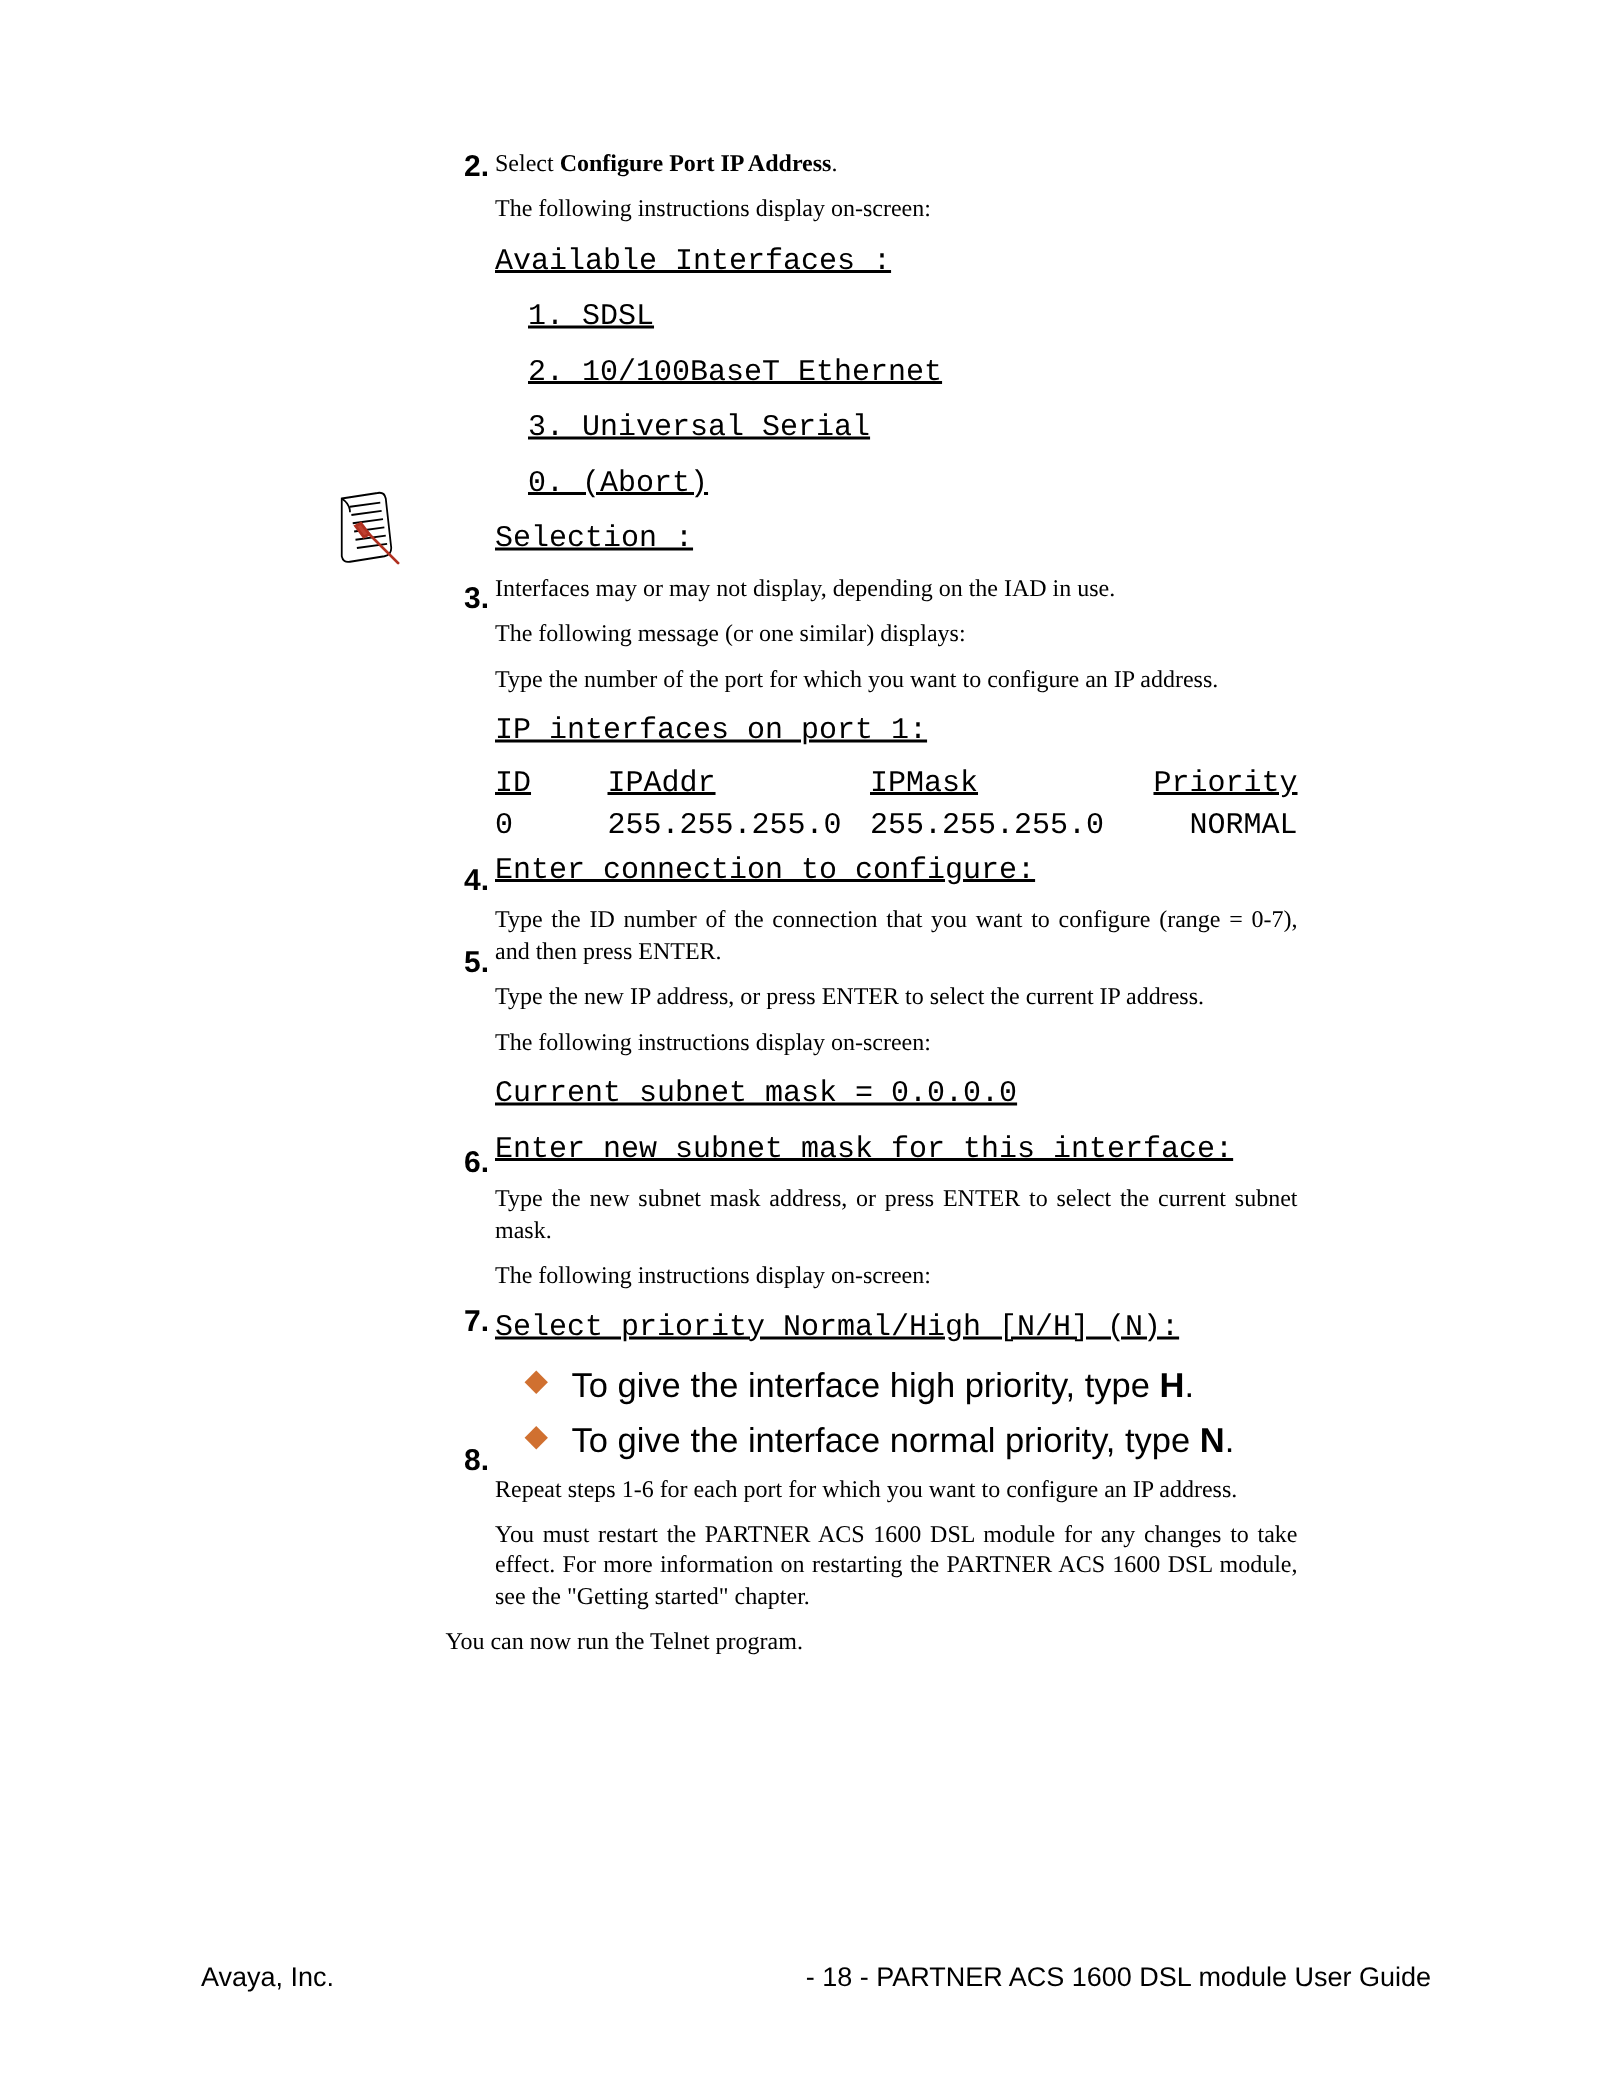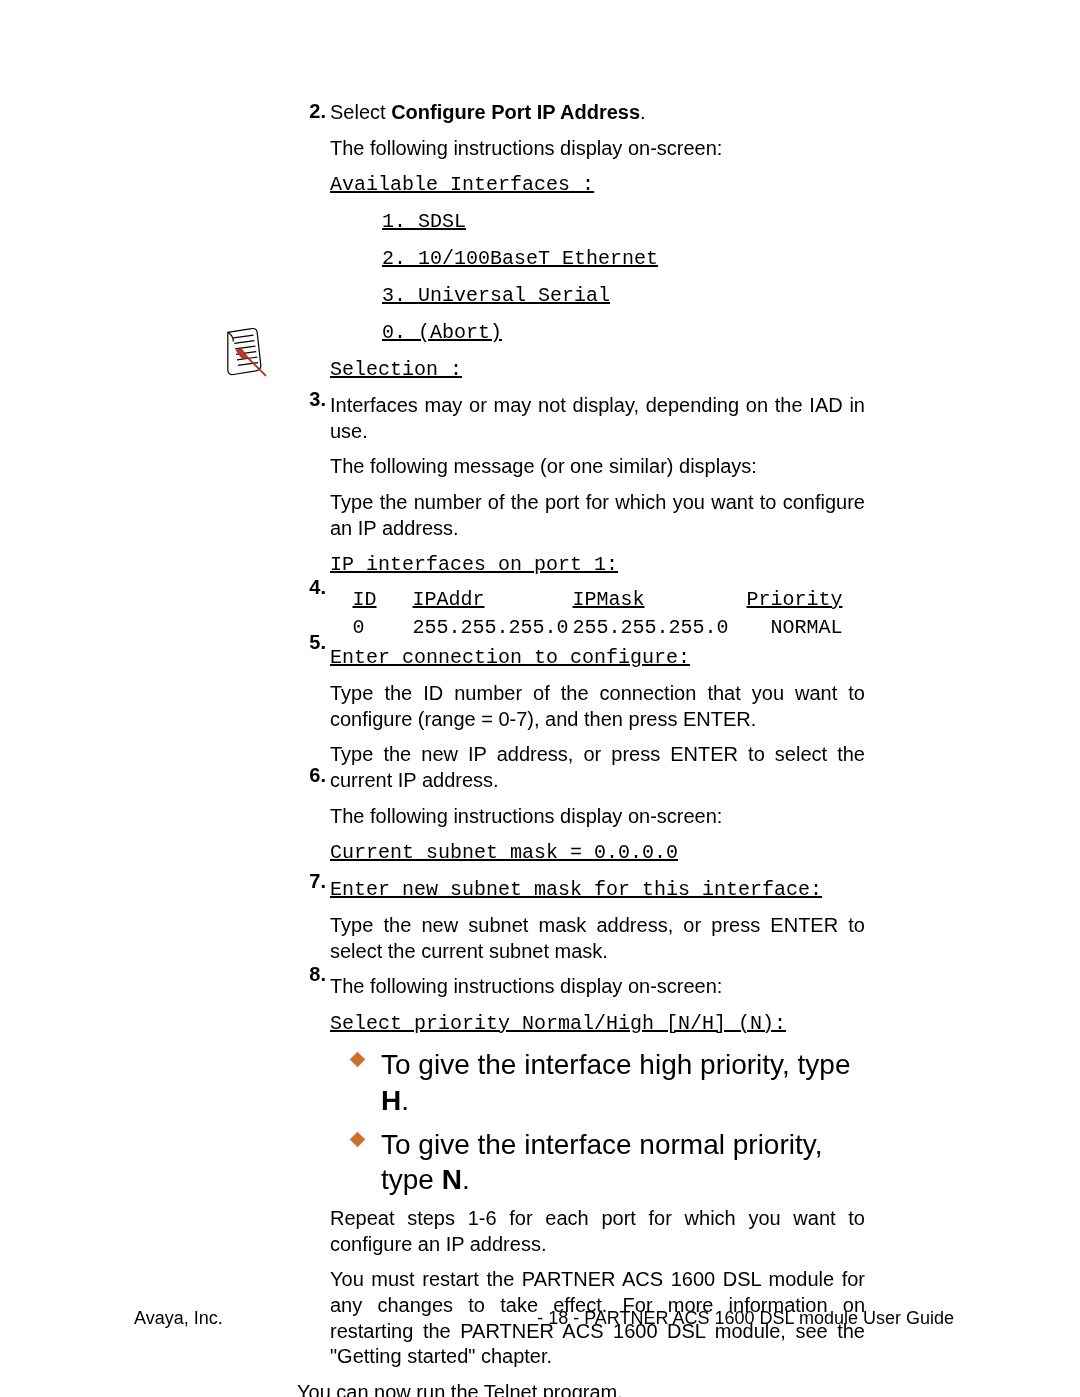--- a/index.html
+++ b/index.html
@@ -1,33 +1,33 @@
 <!DOCTYPE html>
 <html><head>
 <meta charset="utf-8">
 <style>
   * { margin: 0; padding: 0; box-sizing: border-box; }
   html, body { width: 1080px; height: 1397px; background: #ffffff; font-family: Arial, Helvetica, sans-serif; color: #000; }
   .page { position: relative; width: 1080px; height: 1397px; }
   .content-inner { position: absolute; left: 330px; top: 100px; width: 535px; }
   .num { position: absolute; left: 298px; width: 28px; text-align: right; font-size: 20px; font-weight: bold; }
-  .para { font-size: 20px; line-height: 1.28; margin-bottom: 10px; }
+  .para { font-size: 16px; line-height: 1.28; margin-bottom: 10px; font-family: Liberation Serif, serif; }
   .mono { font-family: "Courier New", Courier, monospace; font-size: 20px; line-height: 1.35; white-space: pre; text-decoration: underline; }
   .mono-block { margin-top: 4px; margin-bottom: 10px; }
-  .mono-indent { margin-left: 52px; }
+  .mono-indent { margin-left: 22px; }
   .justify { text-align: justify; text-justify: inter-word; }
   .bold { font-weight: bold; }
   .underline { text-decoration: underline; }
   .bullet-row { display: flex; align-items: flex-start; margin-left: 22px; margin-bottom: 8px; }
   .bullet-diamond { width: 11px; height: 11px; background: #d07030; transform: rotate(45deg); margin-top: 7px; margin-right: 18px; flex-shrink: 0; }
-  .bullet-text { font-size: 28px; line-height: 1.28; }
+  .bullet-text { font-size: 23px; line-height: 1.28; }
   .note-icon { position: absolute; left: 215px; width: 55px; height: 55px; }
   .note-icon svg { width: 55px; height: 55px; }
   .outdent { margin-left: -33px; width: 568px; }
-  .iptable { font-family: "Courier New", Courier, monospace; font-size: 20px; display: flex; justify-content: center; width: 535px; }
+  .iptable { font-family: "Courier New", Courier, monospace; font-size: 20px; display: flex; justify-content: space-between; width: 535px; }
   .footer { position: absolute; left: 134px; bottom: 68px; width: 820px; display: flex; justify-content: space-between; font-size: 18px; color: #000; }
   .footer-left { }
   .footer-right { }
 </style>
 </head>
 <body>
 
 <div class="page">
 
   <div class="note-icon" style="top:325px;">

